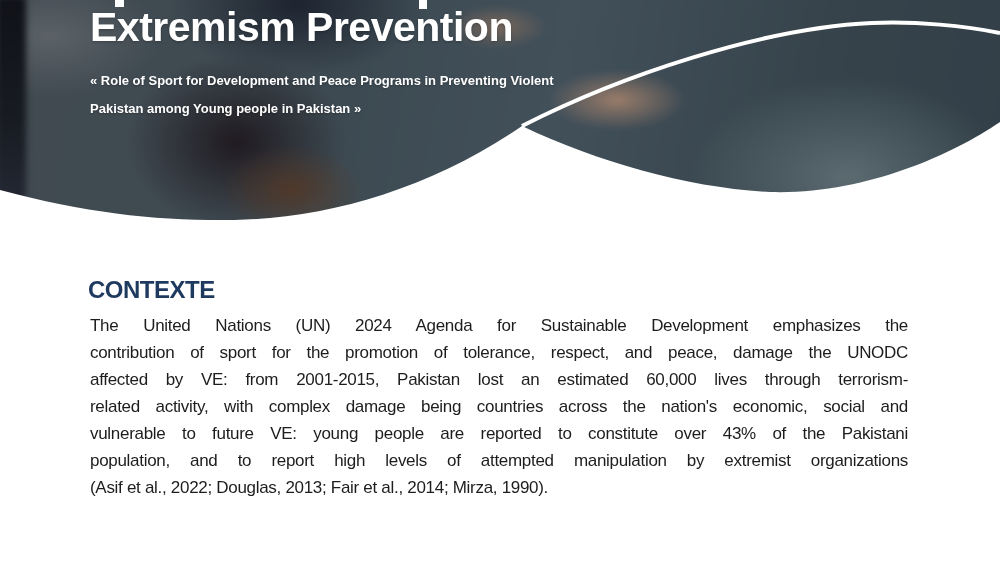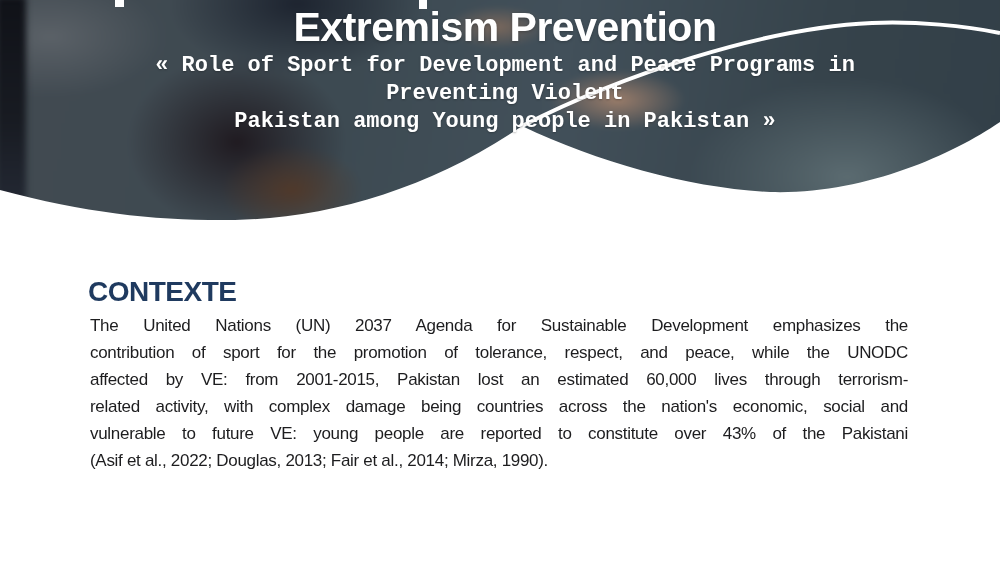--- a/index.html
+++ b/index.html
@@ -12,21 +12,20 @@
     background: #ffffff;
     font-family: "Liberation Sans", sans-serif;
   }
 
   
   .hero {
     position: absolute;
     left: 0; top: 0;
     width: 1000px; height: 232px;
     overflow: hidden;
-    text-align: center;
   }
   .hero-photo {
     position: absolute;
     left: -8px; top: -8px; right: -8px; bottom: -8px;
     filter: blur(2px);
     background-color: #3e4a53;
     background-image:
       radial-gradient(95px 42px at 625px 108px, rgba(158,126,106,0.95), rgba(158,126,106,0) 72%),
       radial-gradient(70px 30px at 505px 35px, rgba(140,112,94,0.75), rgba(140,112,94,0) 72%),
       radial-gradient(95px 60px at 300px 198px, rgba(84,56,38,0.85), rgba(84,56,38,0) 75%),
@@ -56,38 +55,38 @@
   }
   .hero-title {
     margin-top: 2px;
     font-size: 41px;
     line-height: 50px;
     font-weight: bold;
     letter-spacing: -0.5px;
     text-shadow: 0 1px 3px rgba(0,0,0,0.25);
   }
   .hero-subtitle {
-    font-size: 22px;
+    margin-top: 15px;
+    font-size: 13px;
     line-height: 28px;
     font-weight: bold;
     text-shadow: 0 1px 2px rgba(0,0,0,0.25);
-    font-family: Liberation Mono, monospace;
   }
   .frag {
     position: absolute;
     background: #ffffff;
   }
   .frag-1 { left: 115px; top: 0; width: 9px; height: 7px; }
   .frag-2 { left: 419px; top: 0; width: 8px; height: 9px; }
 
   
   .context-heading {
     position: absolute;
     left: 88px; top: 276px;
-    font-size: 28px;
+    font-size: 24px;
     font-weight: bold;
     letter-spacing: -0.5px;
     color: #1f3a5f;
   }
   .paragraph {
     position: absolute;
     left: 90px; top: 312px;
     width: 818px;
     color: #1d1d1f;
     font-size: 17px;
@@ -129,21 +128,22 @@
       <div class="hero-subtitle">
         <div>« Role of Sport for Development and Peace Programs in Preventing Violent</div>
         <div>Pakistan among Young people in Pakistan »</div>
       </div>
     </div>
   </div>
 
   <div class="context-heading">CONTEXTE</div>
 
   <div class="paragraph">
-    <div class="para-line">The United Nations (UN) 2037 Agenda for Sustainable Development emphasizes the</div>
-    <div class="para-line">contribution of sport for the promotion of tolerance, respect, and peace, while the UNODC</div>
+    <div class="para-line">The United Nations (UN) 2024 Agenda for Sustainable Development emphasizes the</div>
+    <div class="para-line">contribution of sport for the promotion of tolerance, respect, and peace, damage the UNODC</div>
     <div class="para-line">affected by VE: from 2001-2015, Pakistan lost an estimated 60,000 lives through terrorism-</div>
     <div class="para-line">related activity, with complex damage being countries across the nation's economic, social and</div>
     <div class="para-line">vulnerable to future VE: young people are reported to constitute over 43% of the Pakistani</div>
+    <div class="para-line">population, and to report high levels of attempted manipulation by extremist organizations</div>
     <div class="para-line last">(Asif et al., 2022; Douglas, 2013; Fair et al., 2014; Mirza, 1990).</div>
   </div>
 
 </div>
 
 </body></html>

